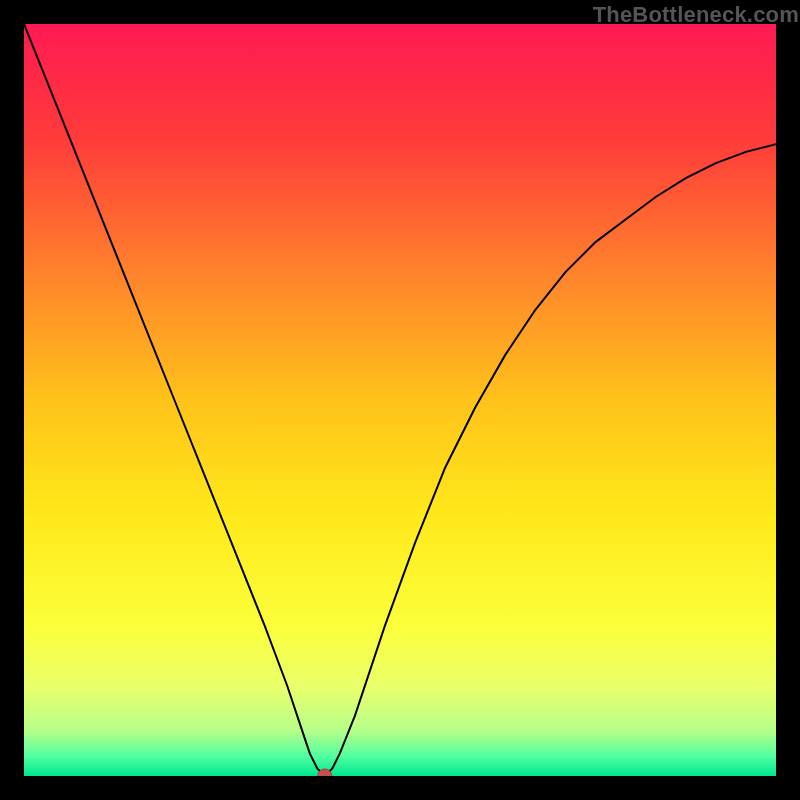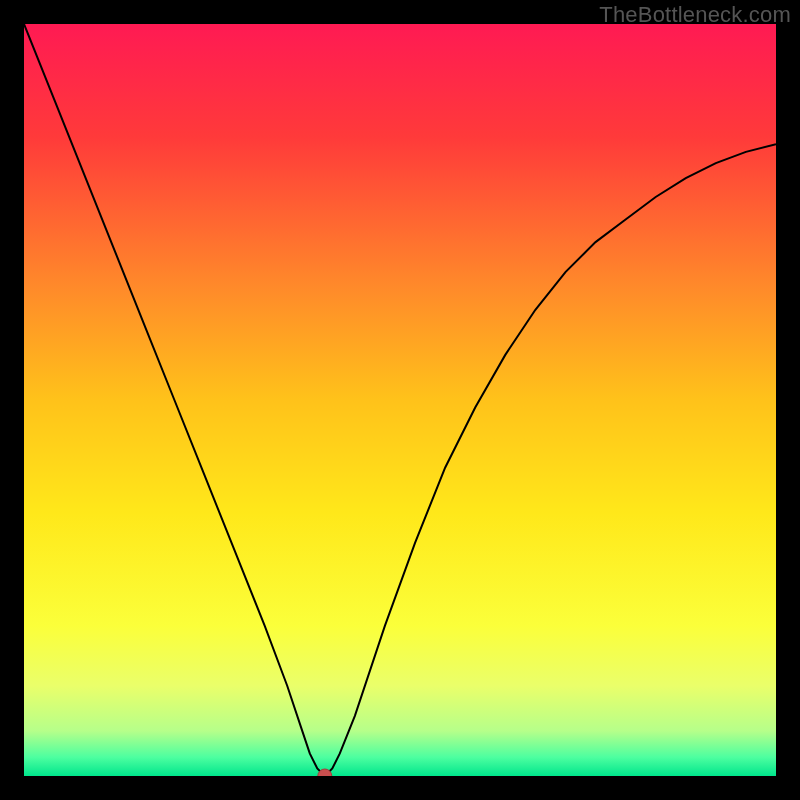--- a/index.html
+++ b/index.html
@@ -13,24 +13,24 @@
   }
   .frame {
     position: relative;
     width: 800px;
     height: 800px;
     background: #000;
   }
   .watermark {
     position: absolute;
     top: 2px;
-    right: 9px;
+    right: 1px;
     color: #555;
     font-size: 22px;
-    font-weight: 400;
+    font-weight: 700;
     letter-spacing: 0.2px;
     z-index: 10;
   }
   .plot-area {
     position: absolute;
     left: 24px;
     top: 24px;
     width: 752px;
     height: 752px;
   }

